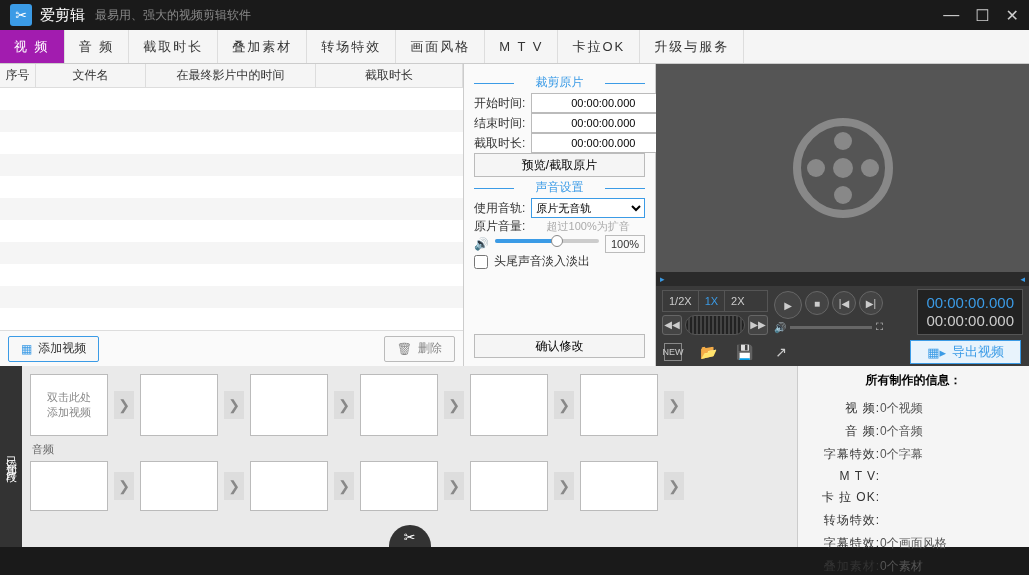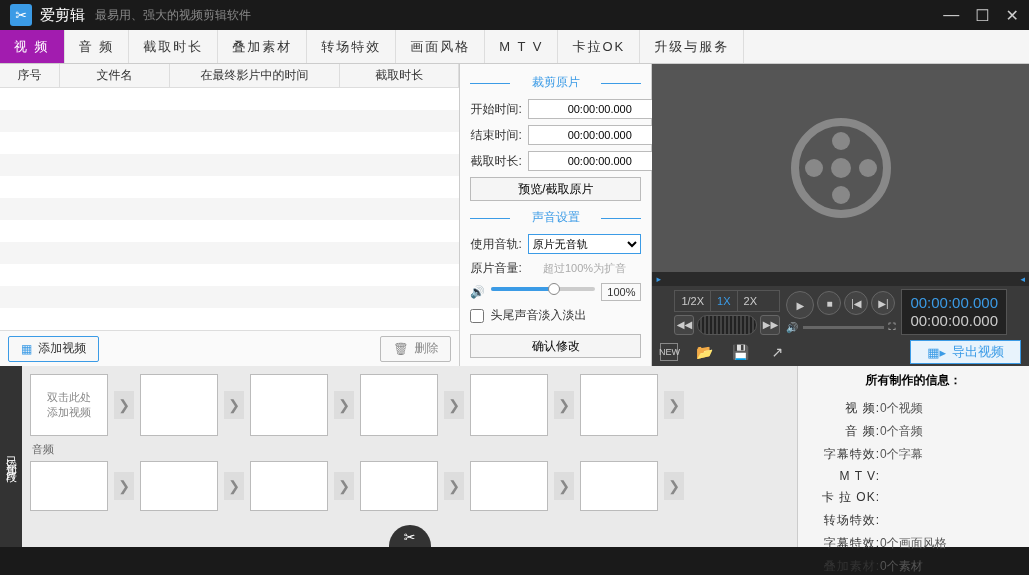--- a/index.html
+++ b/index.html
@@ -18,21 +18,21 @@
 
 .mainrow { height: 302px; display: flex; background: #fff; }
 
 .leftpanel { width: 464px; display: flex; flex-direction: column; border-right: 1px solid #ccc; }
 .colheader { height: 24px; display: flex; background: #f5f5f5; border-bottom: 1px solid #ddd; }
 .colheader div { border-right: 1px solid #ddd; display: flex; align-items: center; justify-content: center; font-size: 12px; color: #333; }
 .filelist { flex: 1; background: repeating-linear-gradient(#fff 0, #fff 22px, #f5f5f5 22px, #f5f5f5 44px); }
 .bottombtns { height: 36px; display: flex; align-items: center; padding: 0 8px; gap: 8px; border-top: 1px solid #ddd; background: #fafafa; }
 .btn { height: 26px; padding: 0 12px; border: 1px solid #bbb; background: #f8f8f8; display: inline-flex; align-items: center; gap: 6px; font-size: 12px; cursor: pointer; border-radius: 2px; }
 
-.midpanel { width: 192px; background: #fafafa; padding: 8px 10px; display: flex; flex-direction: column; gap: 6px; font-size: 12px; color: #333; border-right: 1px solid #ccc; }
+.midpanel { width: 192px; background: #fafafa; padding: 8px 10px; display: flex; flex-direction: column; font-size: 12px; color: #333; border-right: 1px solid #ccc; }
 .grouptitle { text-align: center; color: #3b9be6; font-size: 12px; position: relative; margin: 2px 0; }
 .grouptitle::before, .grouptitle::after { content: ""; position: absolute; top: 50%; width: 40px; height: 1px; background: #3b9be6; }
 .grouptitle::before { left: 0; } .grouptitle::after { right: 0; }
 .row { display: flex; align-items: center; gap: 6px; }
 .row label { white-space: nowrap; }
 .row input[type=text] { flex: 1; height: 20px; border: 1px solid #bbb; font-size: 11px; text-align: center; background: #fff; }
 .widebtn { height: 24px; border: 1px solid #bbb; background: #f5f5f5; cursor: pointer; font-size: 12px; }
 .row select { flex: 1; height: 20px; border: 1px solid #3b9be6; font-size: 11px; background: #fff; }
 .sliderrow { display: flex; align-items: center; gap: 6px; }
 .sliderrow .track { flex: 1; height: 4px; background: #ccc; position: relative; border-radius: 2px; }
@@ -42,21 +42,21 @@
 .chk { display: flex; align-items: center; gap: 6px; }
 .chk input { width: 14px; height: 14px; }
 
 .rightpanel { flex: 1; background: #3a3a3a; display: flex; flex-direction: column; }
 .preview { flex: 1; background: #555; display: flex; align-items: center; justify-content: center; }
 .reel { width: 100px; height: 100px; border: 8px solid #888; border-radius: 50%; position: relative; display: flex; align-items: center; justify-content: center; }
 .reel .c { width: 20px; height: 20px; background: #888; border-radius: 50%; }
 .reel .d { width: 18px; height: 18px; background: #888; border-radius: 50%; position: absolute; }
 .playbar { height: 14px; background: #2a2a2a; position: relative; }
 .playbar .mark { position: absolute; top: 2px; font-size: 9px; color: #3b9be6; }
-.controls { height: 52px; background: #3a3a3a; display: flex; align-items: center; padding: 4px 22px; gap: 6px; }
+.controls { height: 52px; background: #3a3a3a; display: flex; align-items: center; padding: 4px 6px; gap: 6px; }
 .speedbox { display: flex; border: 1px solid #555; height: 22px; }
 .speedbox span { padding: 0 6px; font-size: 11px; color: #ccc; display: flex; align-items: center; border-right: 1px solid #555; cursor: pointer; }
 .speedbox span.on { color: #3b9be6; }
 .ctrlbtns { display: flex; flex-direction: column; gap: 2px; }
 .ctrlrow { display: flex; gap: 3px; }
 .cbtn { width: 24px; height: 24px; border: 1px solid #666; border-radius: 50%; background: #444; display: flex; align-items: center; justify-content: center; color: #ccc; font-size: 10px; cursor: pointer; }
 .cbtn.play { width: 28px; height: 28px; }
 .wheel { width: 60px; height: 20px; background: repeating-linear-gradient(90deg,#222 0,#222 2px,#444 2px,#444 4px); border: 1px solid #555; border-radius: 10px; }
 .volrow { display: flex; align-items: center; gap: 4px; font-size: 10px; color: #ccc; }
 .volrow .vt { flex: 1; height: 3px; background: #666; }
@@ -104,21 +104,21 @@
   <div class="tab">转场特效</div>
   <div class="tab">画面风格</div>
   <div class="tab">M T V</div>
   <div class="tab">卡拉OK</div>
   <div class="tab">升级与服务</div>
 </div>
 
 <div class="mainrow">
   <div class="leftpanel">
     <div class="colheader">
-      <div style="width:60px">序号</div>
+      <div style="width:36px">序号</div>
       <div style="width:110px">文件名</div>
       <div style="width:170px">在最终影片中的时间</div>
       <div style="flex:1">截取时长</div>
     </div>
     <div class="filelist"></div>
     <div class="bottombtns">
       <button class="btn" style="border-color:#3b9be6;color:#333">
         <span style="color:#3b9be6">▦</span>
         <span>添加视频</span>
       </button>

